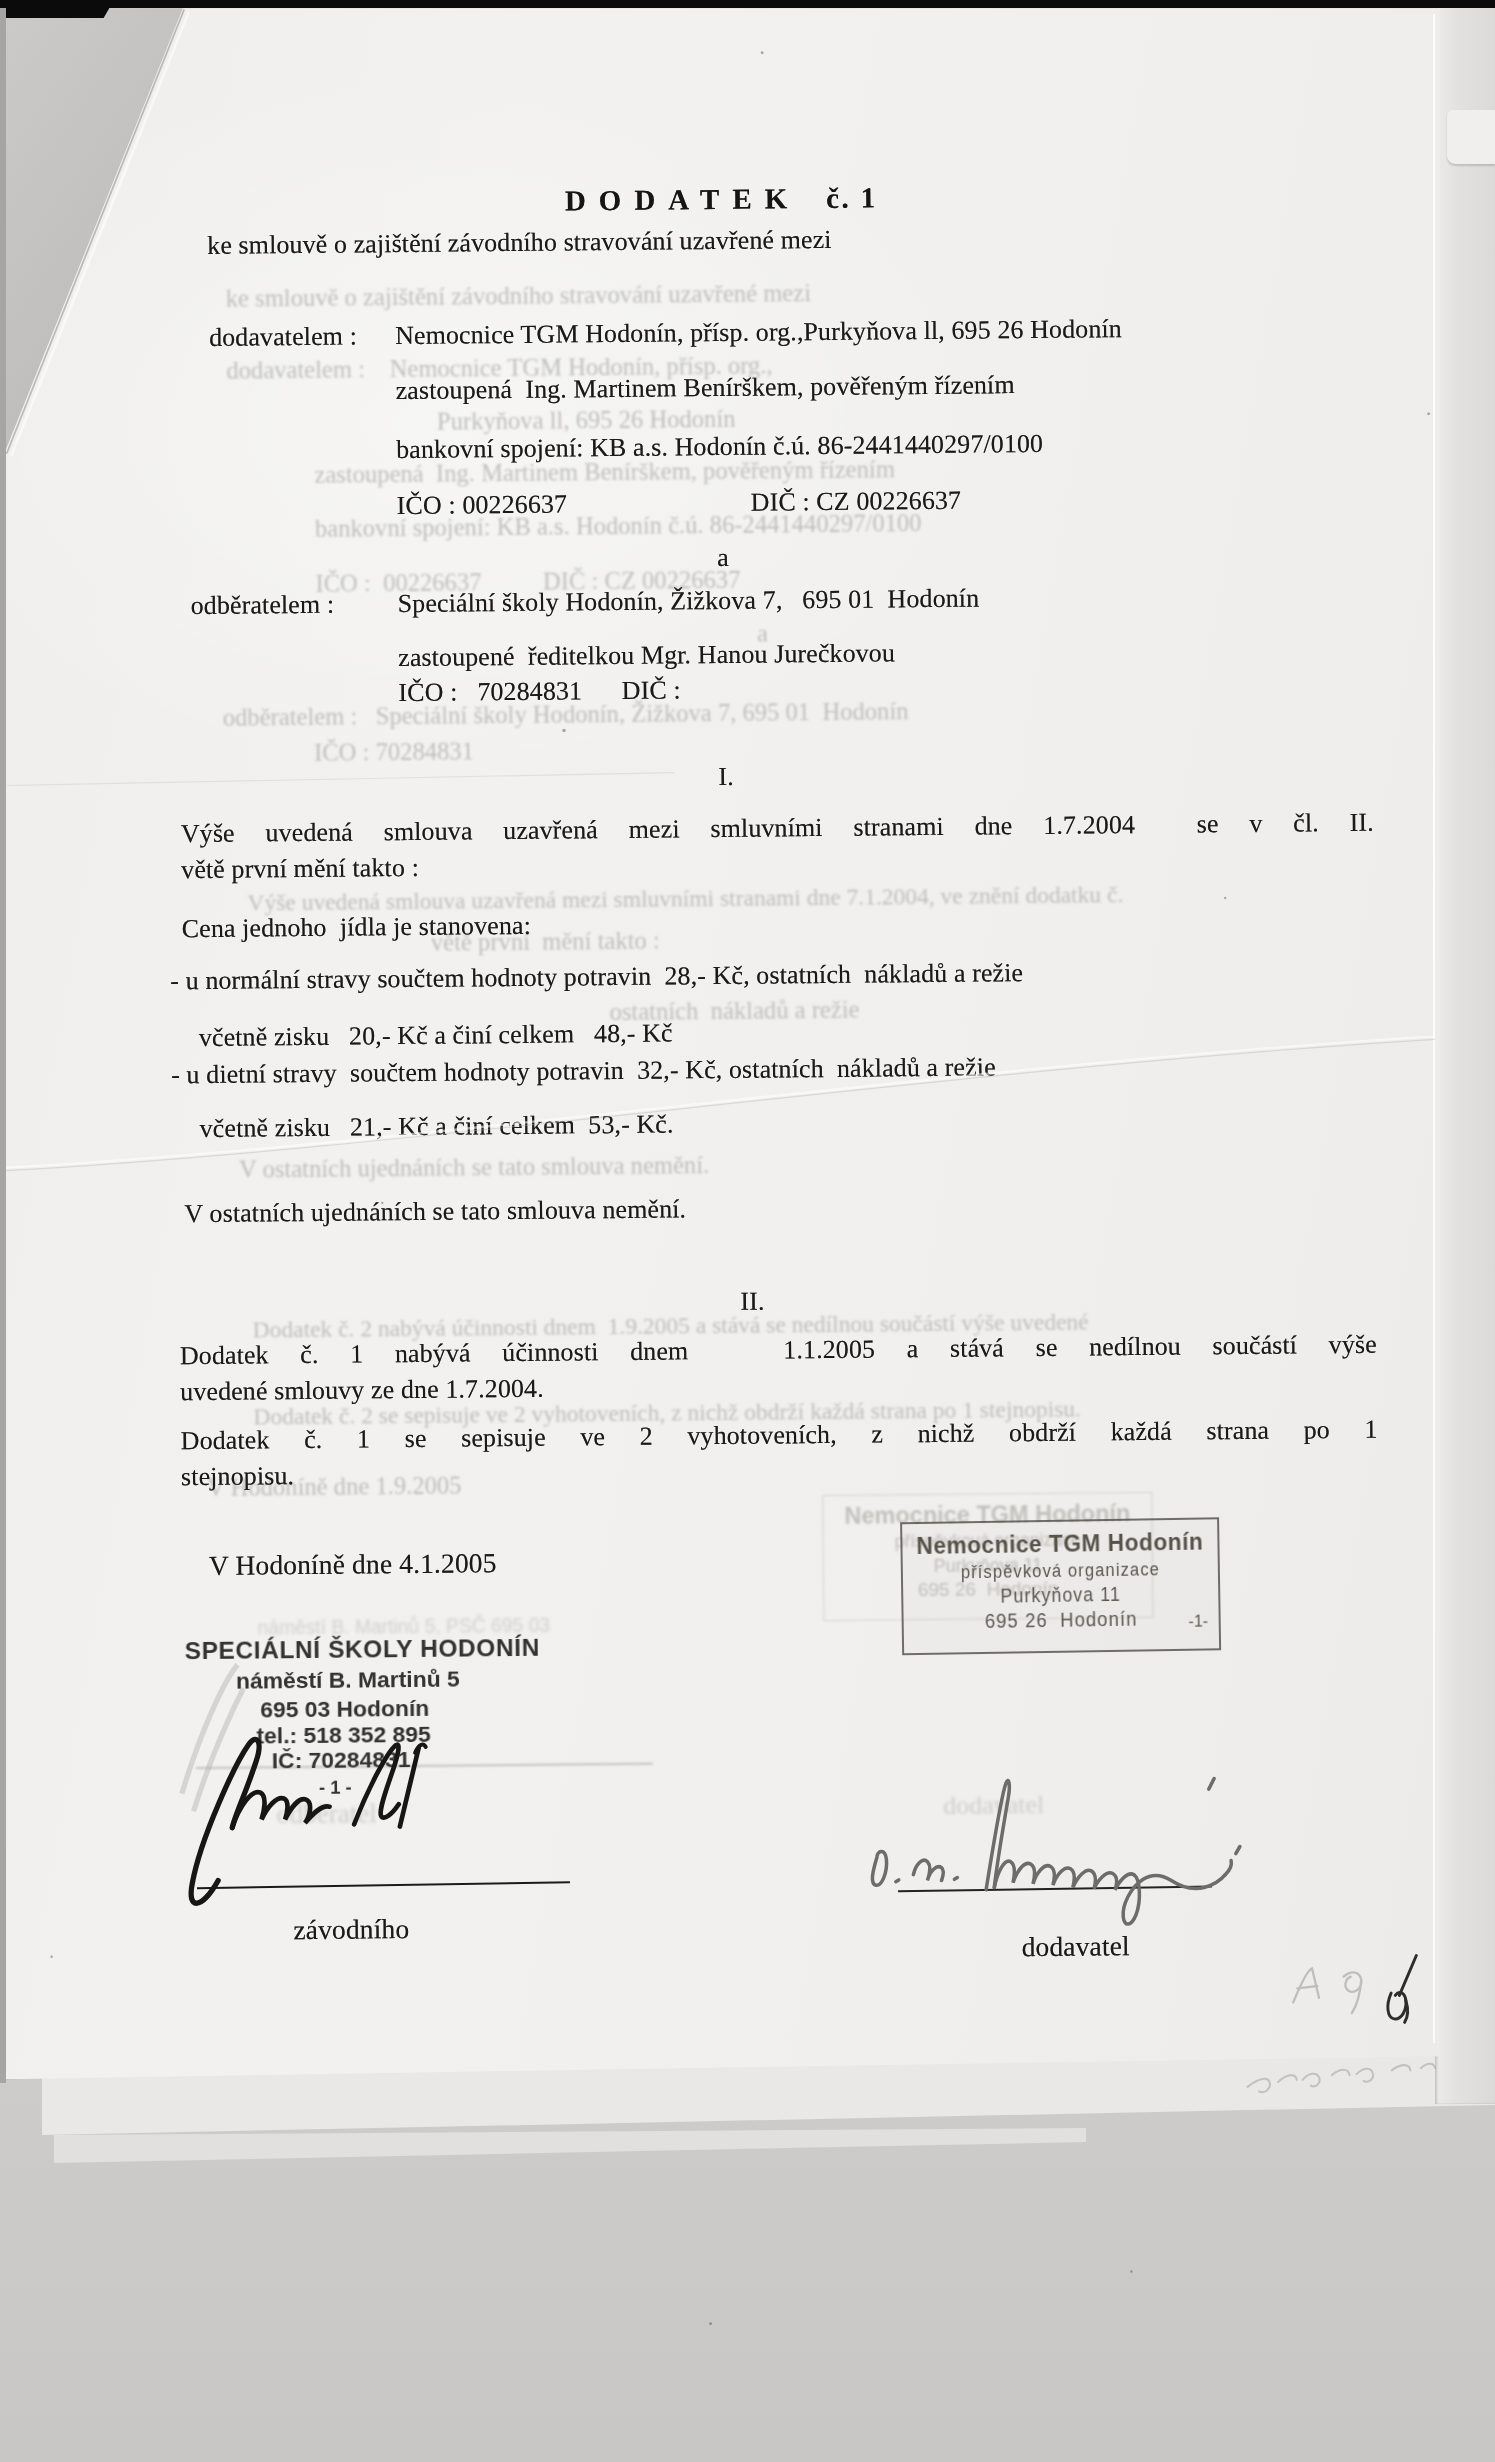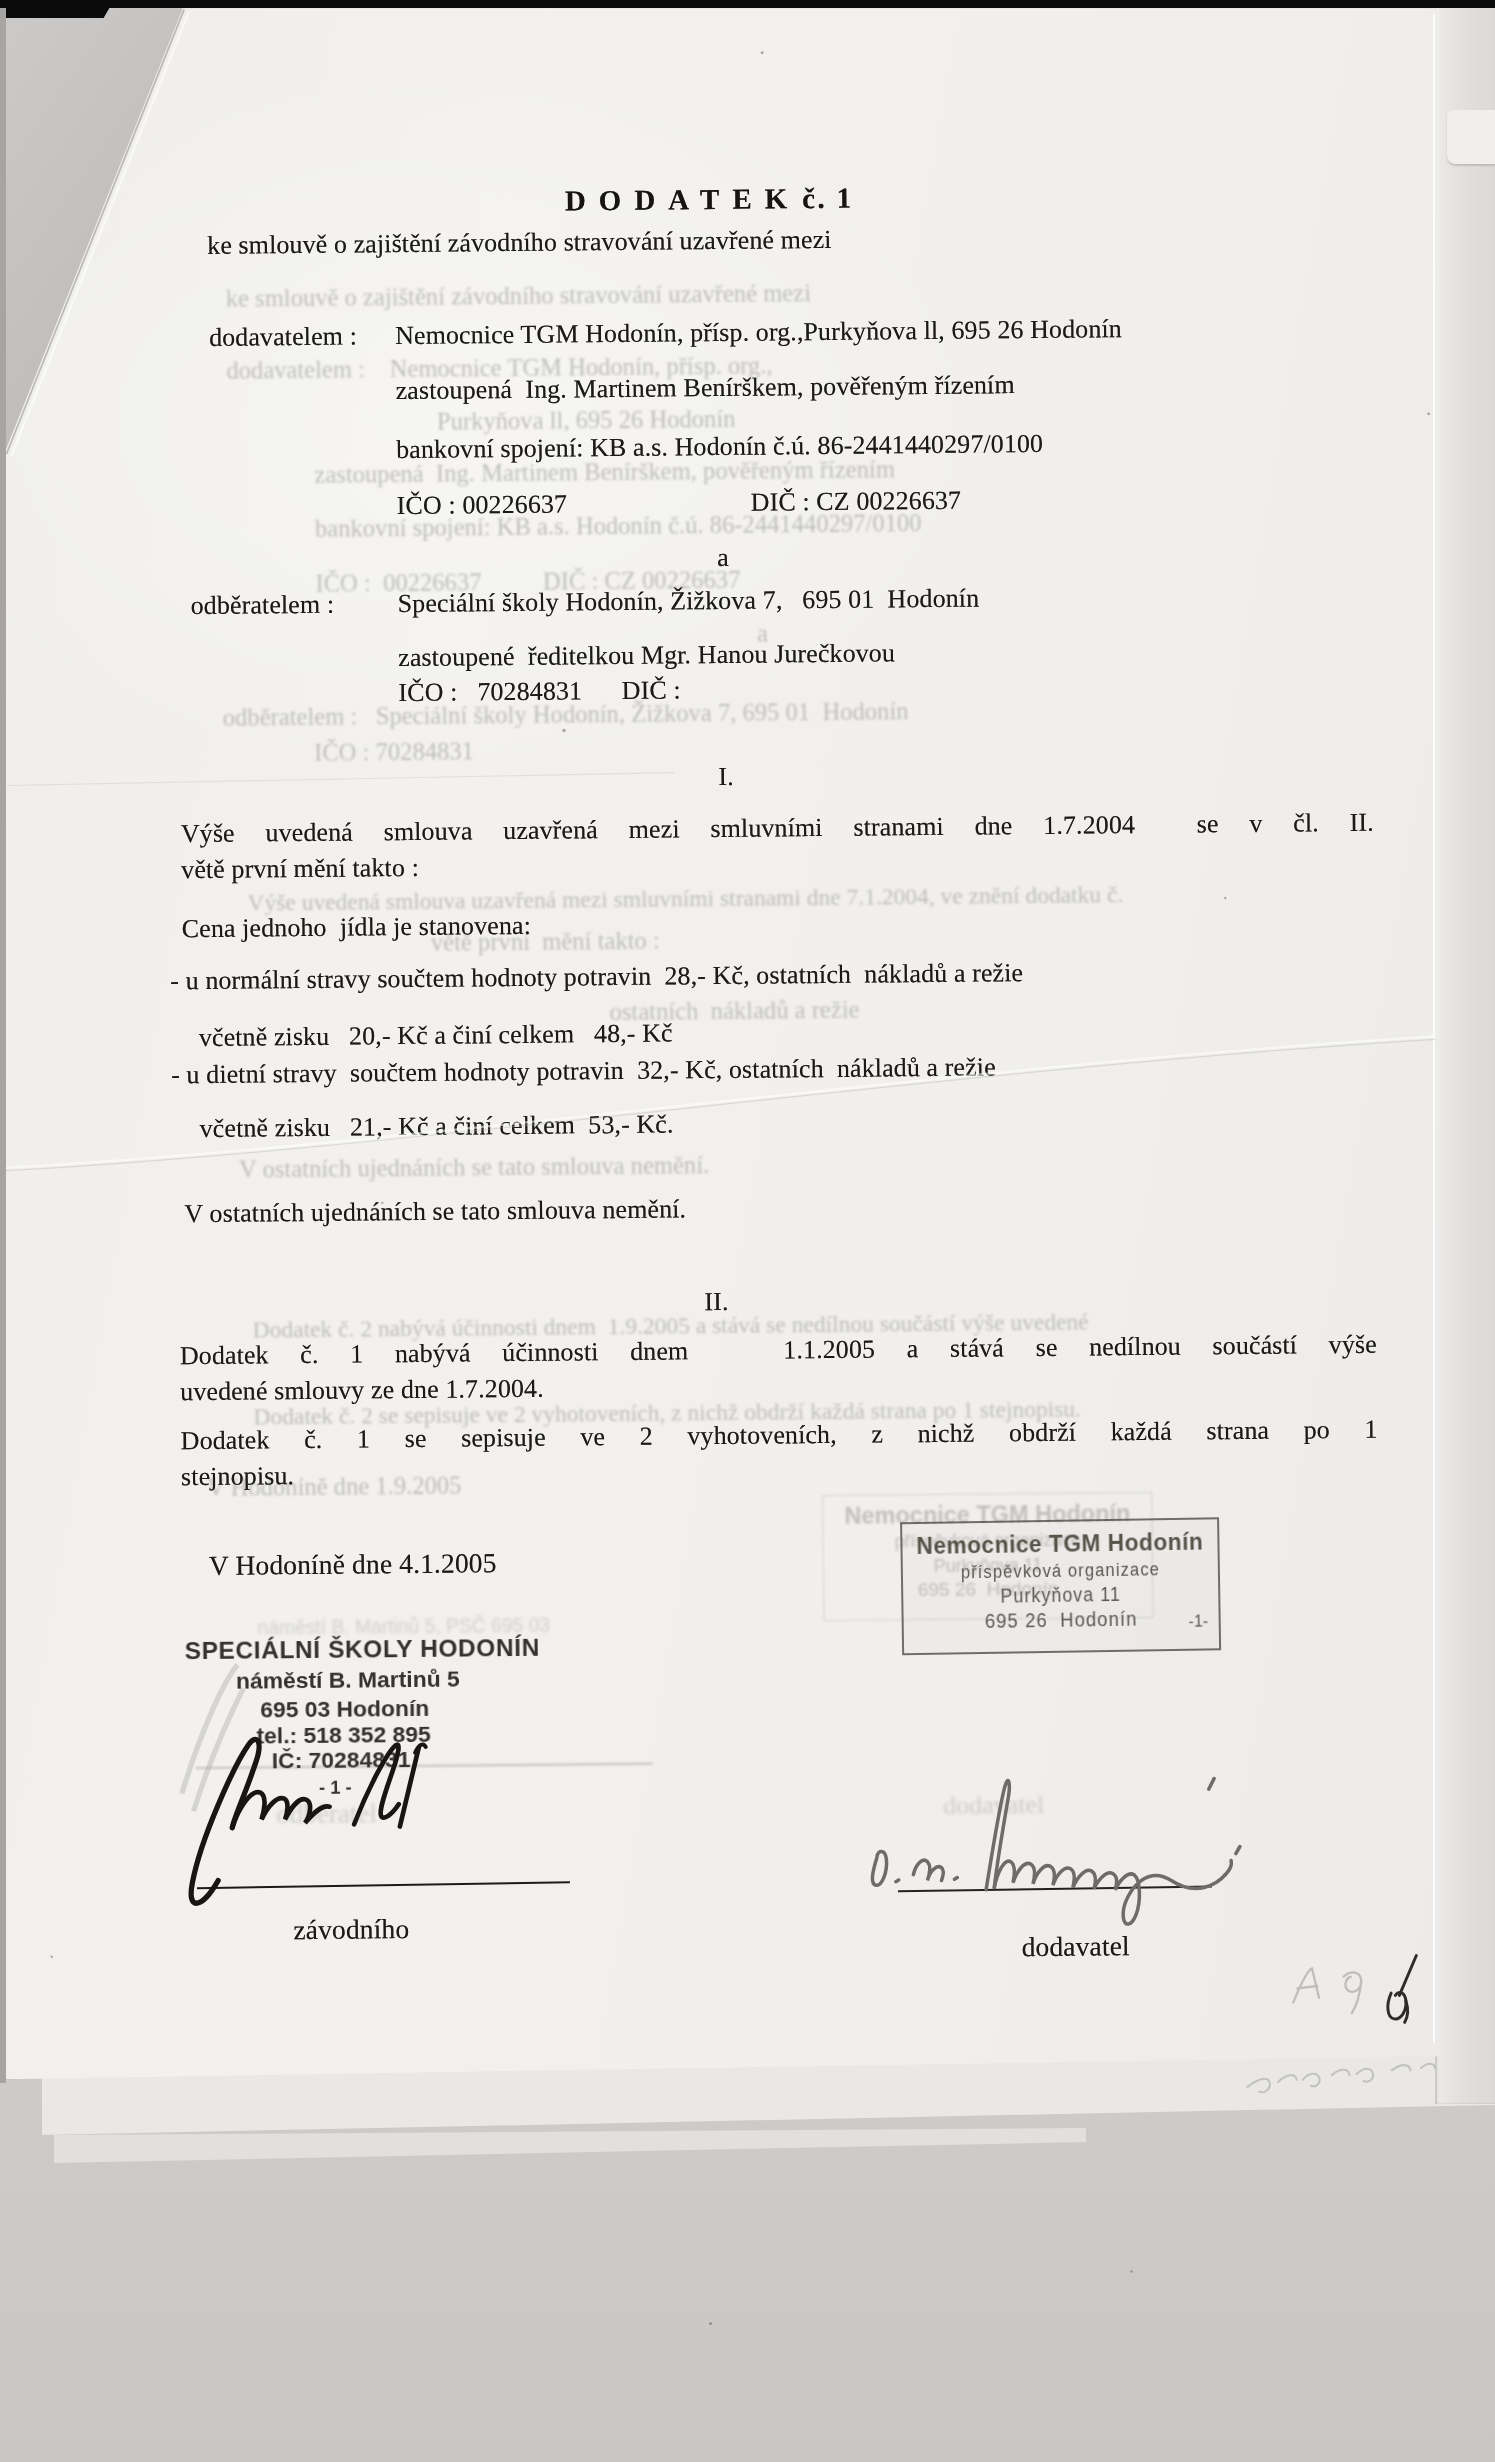--- a/index.html
+++ b/index.html
@@ -33,21 +33,21 @@
   #fold-triangle{left:4.7px;top:8.2px;width:178px;height:444px;
     background:linear-gradient(125deg,#cbcac8 0%,#c1c0be 55%,#b4b3b1 100%);
     clip-path:polygon(0 0,178px 0,0 444px);}
   
   #content{left:0;top:0;width:1495px;height:2462px;transform:rotate(-0.55deg);transform-origin:721px 1055px;}
   .line{position:absolute;white-space:pre;color:#1b1a18;font-size:26px;letter-spacing:0.1px;
         text-shadow:0 0 0.6px rgba(20,18,16,.55);}
   .just{text-align:justify;text-align-last:justify;}
   #title{left:573px;top:183px;font-size:29px;font-weight:bold;color:#161512;}
   #title .sp{letter-spacing:13px;}
-  #title .num{margin-left:2px;letter-spacing:2.3px;}
+  #title .num{margin-left:26px;letter-spacing:2.3px;}
   #subtitle{left:215px;top:226px;}
   #sup-label{left:216px;top:318px;}
   #sup-line1{left:402px;top:318px;}
   #sup-line2{left:402px;top:373px;}
   #sup-line3{left:402px;top:432px;}
   #sup-ico{left:402px;top:488px;}
   #sup-dic{left:756px;top:488px;}
   #conj{left:722px;top:543px;}
   #cus-label{left:195px;top:586px;}
   #cus-line1{left:402px;top:586px;}
@@ -55,21 +55,21 @@
   #cus-icodic{left:402px;top:675px;}
   #sec1-head{left:721px;top:762px;}
   #s1p1a{left:183px;top:814px;width:1193px;}
   #s1p1b{left:183px;top:850px;}
   #s1p2{left:183px;top:909px;}
   #s1b1a{left:171px;top:961px;}
   #s1b1b{left:199px;top:1018px;}
   #s1b2a{left:171px;top:1055px;}
   #s1b2b{left:199px;top:1109px;}
   #s1close{left:183px;top:1194px;}
-  #sec2-head{left:702px;top:1287px;}
+  #sec2-head{left:738px;top:1287px;}
   #s2p1a{left:177px;top:1336px;width:1197px;}
   #s2p1b{left:177px;top:1372px;}
   #s2p2a{left:177px;top:1421px;width:1197px;}
   #s2p2b{left:177px;top:1457px;}
   #place-date{left:204px;top:1545px;font-size:27.6px;}
   
   .cstamp{position:absolute;font-family:"Liberation Sans","DejaVu Sans",sans-serif;color:#353330;
           white-space:pre;filter:blur(0.4px);font-weight:bold;transform:scaleX(1.04);transform-origin:left;}
   #cst1{left:179px;top:1633px;font-size:23.5px;letter-spacing:0.6px;}
   #cst2{left:230px;top:1664px;font-size:22px;}

